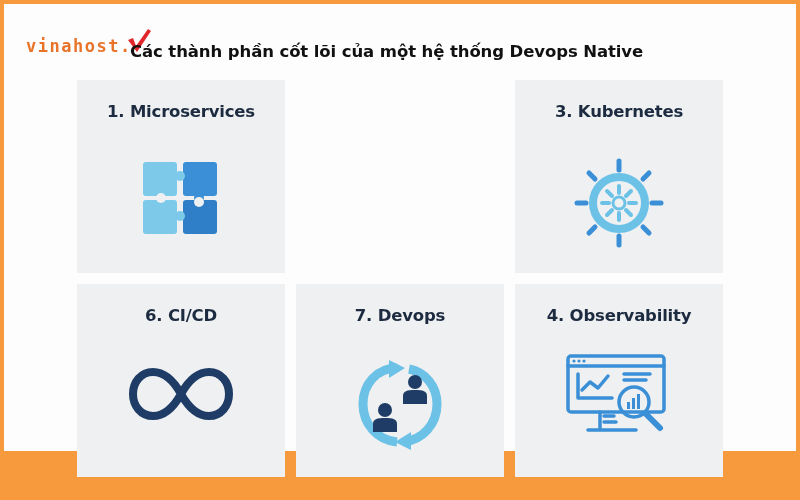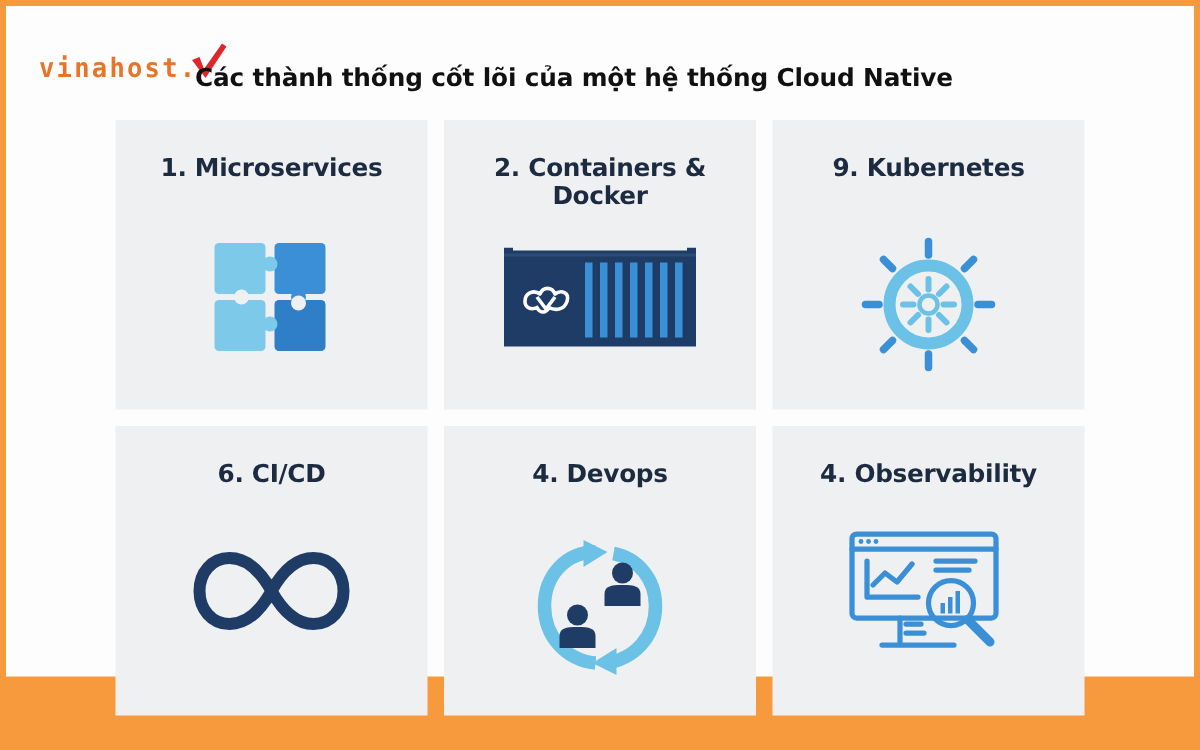--- a/index.html
+++ b/index.html
@@ -14,59 +14,40 @@
   .card-icon { position:absolute; left:50%; transform:translateX(-50%); }
 </style>
 </head>
 <body>
 
 <div class="frame">
   <div class="logo">vinahost.</div>
   <svg class="logo-check" viewBox="0 0 28 30">
     <path d="M3 14 L8 12 L11 20 L23 3 L26 5 L12 26 Z" fill="#e0262b"></path>
   </svg>
-  <div class="title">Các thành thống cốt lõi của một hệ thống Cloud Native</div>
+  <div class="title">Các thành phần cốt lõi của một hệ thống Devops Native</div>
 
   <div class="card" style="left:73px; top:76px;">
     <div class="card-label">1. Microservices</div>
     <svg class="card-icon" style="top:80px;" width="80" width-="80" height="76" viewBox="0 0 80 76">
       <rect x="2" y="2" width="34" height="34" rx="3" fill="#7cc9ea"></rect>
       <rect x="42" y="2" width="34" height="34" rx="3" fill="#3a8fd6"></rect>
       <rect x="2" y="40" width="34" height="34" rx="3" fill="#7cc9ea"></rect>
       <rect x="42" y="40" width="34" height="34" rx="3" fill="#2f7fc8"></rect>
       <circle cx="39" cy="16" r="5" fill="#7cc9ea"></circle>
       <circle cx="58" cy="38" r="5" fill="#3a8fd6"></circle>
       <circle cx="20" cy="38" r="5" fill="#eff0f1"></circle>
       <circle cx="39" cy="56" r="5" fill="#7cc9ea"></circle>
       <circle cx="58" cy="42" r="5" fill="#eff0f1"></circle>
     </svg>
   </div>
 
-  <div class="card" style="left:292px; top:76px;">
-    <div class="card-label">2. Containers &amp; Docker</div>
-    <svg class="card-icon" style="top:85px;" width="128" height="68" viewBox="0 0 128 68">
-      <rect x="0" y="2" width="128" height="64" fill="#1e3c66"></rect>
-      <rect x="0" y="0" width="6" height="4" fill="#1e3c66"></rect>
-      <rect x="122" y="0" width="6" height="4" fill="#1e3c66"></rect>
-      <rect x="0" y="4" width="128" height="2" fill="#2a4c7a"></rect>
-      <g fill="#3a8fd6">
-        <rect x="54" y="10" width="5" height="50"></rect>
-        <rect x="64" y="10" width="5" height="50"></rect>
-        <rect x="74" y="10" width="5" height="50"></rect>
-        <rect x="84" y="10" width="5" height="50"></rect>
-        <rect x="94" y="10" width="5" height="50"></rect>
-        <rect x="104" y="10" width="5" height="50"></rect>
-        <rect x="114" y="10" width="5" height="50"></rect>
-      </g>
-      <path d="M14 36 C14 30 20 28 24 31 C26 26 32 26 34 31 C38 28 44 30 42 36 C40 42 34 42 30 40 C28 44 24 44 22 40 C18 42 14 40 14 36 Z M22 33 L28 41 L34 33" fill="none" stroke="#ffffff" stroke-width="2.4" stroke-linejoin="round"></path>
-    </svg>
-  </div>
 
   <div class="card" style="left:511px; top:76px;">
-    <div class="card-label">9. Kubernetes</div>
+    <div class="card-label">3. Kubernetes</div>
     <svg class="card-icon" style="top:78px;" width="90" height="90" viewBox="0 0 90 90">
       <g stroke="#3a8fd6" stroke-width="5" stroke-linecap="round">
         <line x1="45" y1="3" x2="45" y2="12"></line>
         <line x1="45" y1="78" x2="45" y2="87"></line>
         <line x1="3" y1="45" x2="12" y2="45"></line>
         <line x1="78" y1="45" x2="87" y2="45"></line>
         <line x1="15" y1="15" x2="21" y2="21"></line>
         <line x1="69" y1="69" x2="75" y2="75"></line>
         <line x1="75" y1="15" x2="69" y2="21"></line>
         <line x1="21" y1="69" x2="15" y2="75"></line>
@@ -87,21 +68,21 @@
   </div>
 
   <div class="card" style="left:73px; top:280px;">
     <div class="card-label">6. CI/CD</div>
     <svg class="card-icon" style="top:82px;" width="108" height="56" viewBox="0 0 108 56">
       <path d="M54 28 C44 10 34 6 26 6 C14 6 6 16 6 28 C6 40 14 50 26 50 C34 50 44 46 54 28 C64 10 74 6 82 6 C94 6 102 16 102 28 C102 40 94 50 82 50 C74 50 64 46 54 28 Z" fill="none" stroke="#1e3c66" stroke-width="8"></path>
     </svg>
   </div>
 
   <div class="card" style="left:292px; top:280px;">
-    <div class="card-label">4. Devops</div>
+    <div class="card-label">7. Devops</div>
     <svg class="card-icon" style="top:76px;" width="94" height="90" viewBox="0 0 94 90">
       <path d="M44 8 C24 8 10 24 10 44 C10 64 24 80 44 82" fill="none" stroke="#6cc1e6" stroke-width="9"></path>
       <path d="M50 82 C70 80 84 64 84 44 C84 26 72 12 56 9" fill="none" stroke="#6cc1e6" stroke-width="9"></path>
       <polygon points="36,0 52,8 36,18" fill="#6cc1e6"></polygon>
       <polygon points="58,72 42,82 58,90" fill="#6cc1e6"></polygon>
       <circle cx="62" cy="22" r="7" fill="#1e3c66"></circle>
       <path d="M50 44 L50 36 C50 31 54 30 62 30 C70 30 74 31 74 36 L74 44 Z" fill="#1e3c66"></path>
       <circle cx="32" cy="50" r="7" fill="#1e3c66"></circle>
       <path d="M20 72 L20 64 C20 59 24 58 32 58 C40 58 44 59 44 64 L44 72 Z" fill="#1e3c66"></path>
     </svg>

